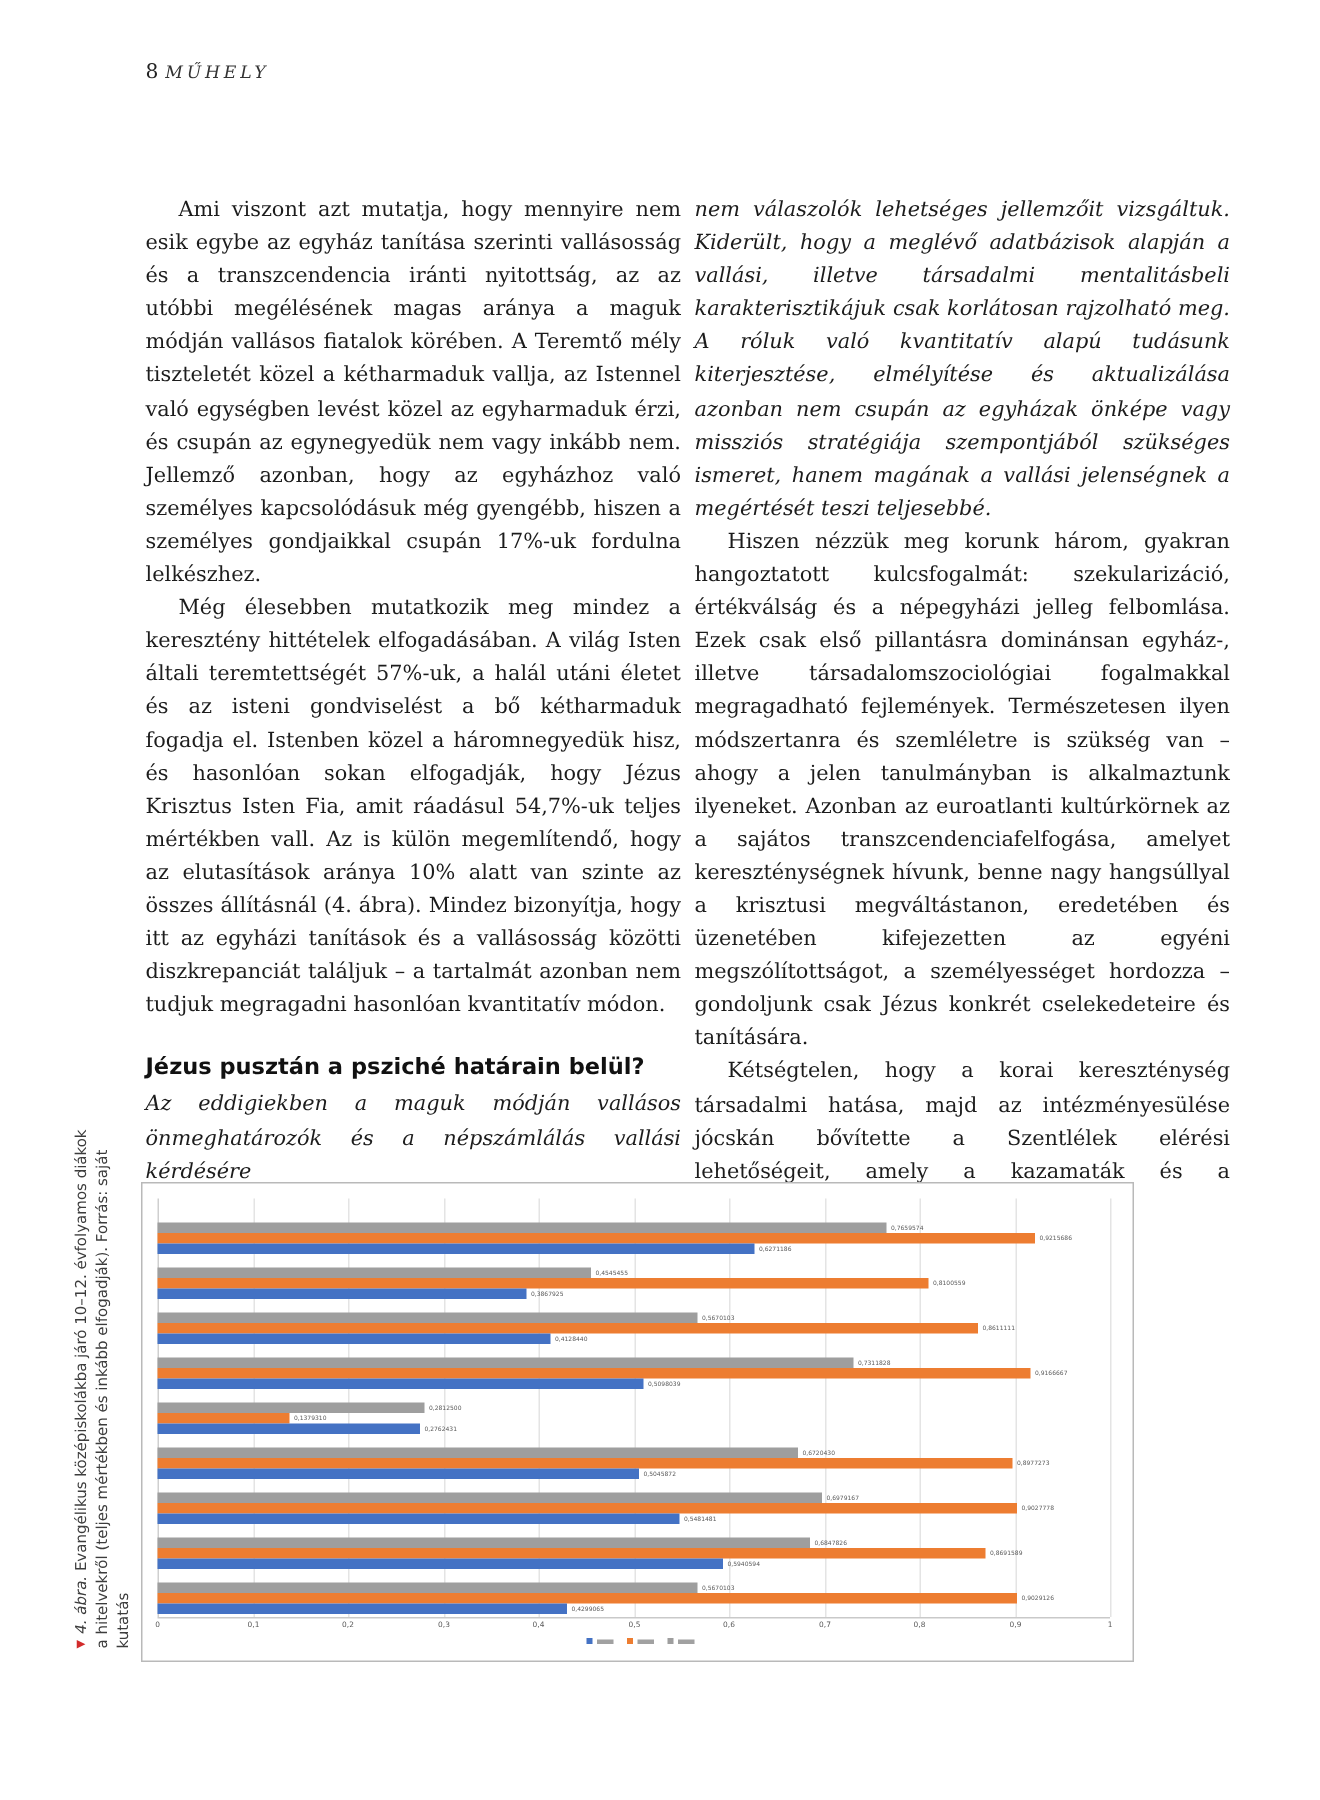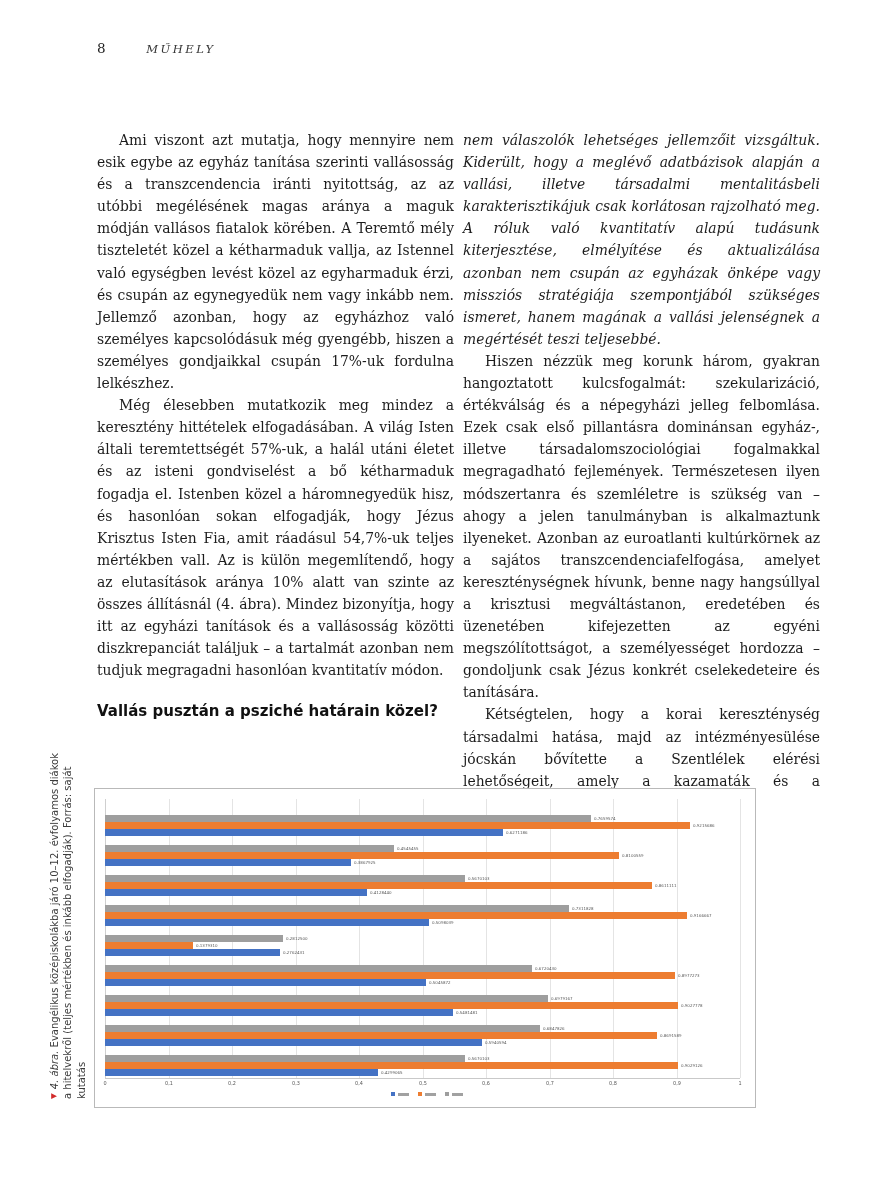--- a/index.html
+++ b/index.html
@@ -2,21 +2,21 @@
 <html lang="hu"><head>
 <meta charset="utf-8">
 <style>
   html,body{margin:0;padding:0;background:#ffffff;}
   .page{position:relative;width:880px;height:1200px;background:#ffffff;overflow:hidden;
         font-family:"DejaVu Serif", serif;color:#1c1c1c;}
 
   
   .pagehead{position:absolute;top:40px;left:97px;font-size:13px;color:#222;}
   .pagehead .num{font-size:13.5px;letter-spacing:.5px;}
-  .pagehead .sec{margin-left:36px;font-style:italic;letter-spacing:2.5px;font-size:11.5px;color:#333;}
+  .pagehead .sec{font-style:italic;letter-spacing:2.5px;font-size:11.5px;color:#333;}
 
   
   .col{position:absolute;top:129px;width:357px;font-size:13.9px;line-height:22.1px;
        text-align:justify;hyphens:auto;-webkit-hyphens:auto;}
   .col.left{left:97px;}
   .col.right{left:463px;}
   .col p{margin:0;text-indent:22px;}
   .col p.noindent{text-indent:0;font-style:italic;}
   .col .it{}
   .col h2{font-family:"DejaVu Sans", sans-serif;font-size:15px;font-weight:bold;
@@ -52,21 +52,22 @@
 <div class="page">
 
   <div class="pagehead">
     <span class="num">8</span>
     <span class="sec">MŰHELY</span>
   </div>
 
   <div class="col left">
     <p>Ami viszont azt mutatja, hogy mennyire nem esik egybe az egyház tanítása szerinti vallásosság és a transzcendencia iránti nyitottság, az az utóbbi megélésének magas aránya a maguk módján vallásos fiatalok körében. A Teremtő mély tiszteletét közel a kétharmaduk vallja, az Istennel való egységben levést közel az egyharmaduk érzi, és csupán az egynegyedük nem vagy inkább nem. Jellemző azonban, hogy az egyházhoz való személyes kapcsolódásuk még gyengébb, hiszen a személyes gondjaikkal csupán 17%-uk fordulna lelkészhez.</p>
     <p><span>Még élesebben mutatkozik meg mindez a keresztény hittételek elfogadásában. A világ Isten általi teremtettségét 57%-uk, a halál utáni életet és az isteni gondviselést a bő kétharmaduk fogadja el. Istenben közel a háromnegyedük hisz, és hasonlóan sokan elfogadják, hogy Jézus Krisztus Isten Fia, amit ráadásul 54,7%-uk teljes mértékben vall. Az is külön megemlítendő, hogy az elutasítások aránya 10% alatt van szinte az összes állításnál (</span><span class="it">4. ábra</span><span>). Mindez bizonyítja, hogy itt az egyházi tanítások és a vallásosság közötti diszkrepanciát találjuk – a tartalmát azonban nem tudjuk megragadni hasonlóan kvantitatív módon.</span></p>
-    <h2>Vallás pusztán a psziché határain közel?</h2>
+    <h2>Jézus pusztán a psziché határain belül?</h2>
+    <p class="noindent">Az eddigiekben a maguk módján vallásos önmeghatározók és a népszámlálás vallási kérdésére</p>
   </div>
 
   <div class="col right">
     <p class="noindent">nem válaszolók lehetséges jellemzőit vizsgáltuk. Kiderült, hogy a meglévő adatbázisok alapján a vallási, illetve társadalmi mentalitásbeli karakterisztikájuk csak korlátosan rajzolható meg. A róluk való kvantitatív alapú tudásunk kiterjesztése, elmélyítése és aktualizálása azonban nem csupán az egyházak önképe vagy missziós stratégiája szempontjából szükséges ismeret, hanem magának a vallási jelenségnek a megértését teszi teljesebbé.</p>
     <p><span>Hiszen nézzük meg korunk három, gyakran hangoztatott kulcsfogalmát: </span><span class="it">szekularizáció</span><span>, </span><span class="it">értékválság</span><span> és </span><span class="it">a népegyházi jelleg felbomlása</span><span>. Ezek csak első pillantásra dominánsan egyház-, illetve társadalomszociológiai fogalmakkal megragadható fejlemények. Természetesen ilyen módszertanra és szemléletre is szükség van – ahogy a jelen tanulmányban is alkalmaztunk ilyeneket. Azonban az euroatlanti kultúrkörnek az a sajátos transzcendenciafelfogása, amelyet kereszténységnek hívunk, benne nagy hangsúllyal a krisztusi megváltástanon, eredetében és üzenetében kifejezetten az egyéni megszólítottságot, a személyességet hordozza – gondoljunk csak Jézus konkrét cselekedeteire és tanítására.</span></p>
     <p>Kétségtelen, hogy a korai kereszténység társadalmi hatása, majd az intézményesülése jócskán bővítette a Szentlélek elérési lehetőségeit, amely a kazamaták és a cirkuszporondok gyötrelmeihez</p>
   </div>
 
   <div class="figcap">
     <span class="marker">▼</span><span class="lab">4. ábra.</span><span> Evangélikus középiskolákba járó 10–12. évfolyamos diákok a hitelvekről (teljes mértékben és inkább elfogadják). Forrás: saját kutatás</span>

